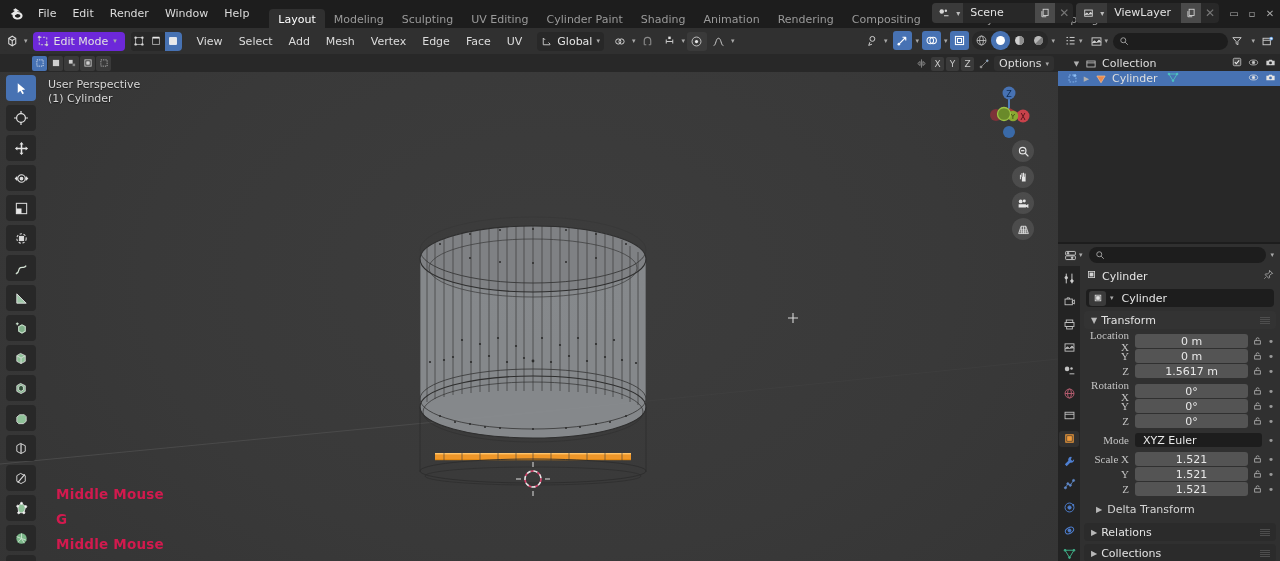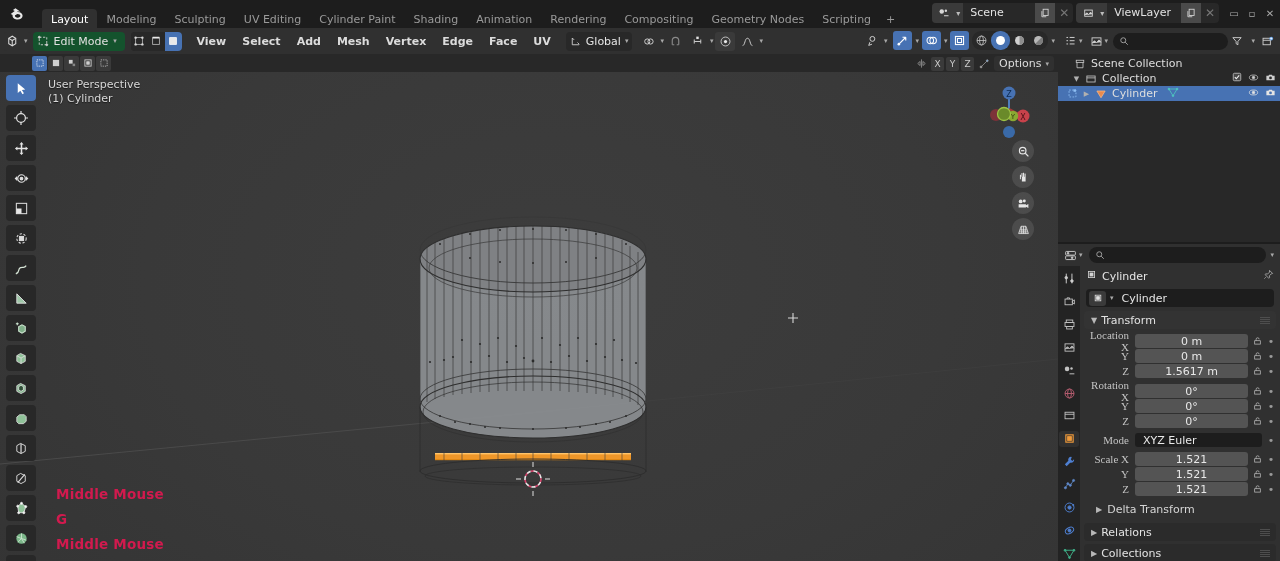--- a/index.html
+++ b/index.html
@@ -46,29 +46,29 @@
 
   
   .vp-header {
     position:absolute; left:0; top:28px; width:1058px; height:26px;
     background:#303030; display:flex; align-items:center; padding-left:4px; gap:2px;
   }
   .hdr-drop {
     display:flex; align-items:center; background:#303030; height:19px; border-radius:3px; padding:0 3px; gap:3px;
   }
   .mode-select {
-    display:flex; align-items:center; background:#14532d; border-radius:4px; height:19px; padding:0 4px 0 4px; gap:5px;
+    display:flex; align-items:center; background:#6d28d9; border-radius:4px; height:19px; padding:0 4px 0 4px; gap:5px;
     min-width: 92px;
   }
   .mode-select .lbl { font-size:11px; color:#e0e0e0;}
   .caret { font-size:7px; color:#aaa; }
   .sel-mode-group { display:flex; background:#282828; border-radius:4px; overflow:hidden; margin-left:4px;}
   .sel-mode { width:17px; height:19px; display:flex;align-items:center;justify-content:center; background:#282828;}
   .sel-mode.active { background:#4772b3; }
-  .vp-menu { padding:0 7px; height:19px; line-height:19px; font-size:11px; color:#dcdcdc; border-radius:3px;font-weight:bold;}
+  .vp-menu { padding:0 7px; height:19px; line-height:19px; font-size:11px; color:#dcdcdc; border-radius:3px;}
   .orient-box { display:flex;align-items:center; background:#282828; border-radius:4px; height:19px; padding:0 4px; gap:4px; margin-left:6px;text-align:right;}
   .snap-box { display:flex;align-items:center; height:19px; gap:2px; margin-left:4px;}
   .pivot-icon { width:20px;height:19px;display:flex;align-items:center;justify-content:center;}
   .vp-hdr-right { position:absolute; right:3px; top:3px; display:flex; align-items:center; gap:3px;}
   .shade-group { display:flex; background:#282828; border-radius:9px; overflow:hidden; height:19px; align-items:center;}
   .shade-btn { width:19px;height:19px; display:flex;align-items:center;justify-content:center;}
   .shade-btn.active { background:#4772b3; border-radius:9px;}
   .toggle-on { background:#4772b3; border-radius:3px; }
 
   
@@ -178,20 +178,27 @@
 <div id="app">
 
   <div class="topbar">
     <div class="blender-logo">
       <svg width="17" height="17" viewBox="0 0 24 24">
           <g fill="#e8e8e8">
         <path d="M5 13.8c0-3 3.4-5.2 7.2-5.2 3.9 0 7 2.2 7 5.2s-3.1 5.3-7 5.3C8.4 19.1 5 16.9 5 13.8zm7.2-2.6c-2.2 0-4 1.2-4 2.7s1.8 2.7 4 2.7 4-1.2 4-2.7-1.8-2.7-4-2.7z"></path>
         <path d="M2.4 11.4 8.1 7.2 5.6 5.5 9.1 3.1l6.6 4.5-3.6.3-2.4 1.8 3.5.1-5.7 3.9z"></path>
       </g>
         </svg>
+    </div>
+    <div class="menu-row">
+      <div class="menu-item">File</div>
+      <div class="menu-item">Edit</div>
+      <div class="menu-item">Render</div>
+      <div class="menu-item">Window</div>
+      <div class="menu-item">Help</div>
     </div>
     <div class="ws-tabs">
       <div class="ws-tab active">Layout</div>
       <div class="ws-tab">Modeling</div>
       <div class="ws-tab">Sculpting</div>
       <div class="ws-tab">UV Editing</div>
       <div class="ws-tab">Cylinder Paint</div>
       <div class="ws-tab">Shading</div>
       <div class="ws-tab">Animation</div>
       <div class="ws-tab">Rendering</div>
@@ -802,30 +809,20 @@
           <rect x="2.5" y="4" width="9" height="8"></rect>
           <path d="M2.5 6.5h9"></path>
           <circle cx="12.6" cy="4.4" r="2.3" fill="#6ba6e8" stroke="none"></circle>
           <path d="M12.6 3.1v2.6M11.3 4.4h2.6" stroke="#fff" stroke-width="0.9"></path>
         </svg>
     </div>
   </div>
 
   <div class="outliner">
     <div class="ol-row">
-      <span class="indent" style="width:10px"></span>
-      <span class="ol-ico">
-        <svg width="12" height="12" viewBox="0 0 16 16" fill="none" stroke="#c8c8c8" stroke-width="1.1">
-            <rect x="3" y="3" width="10" height="3"></rect>
-            <path d="M4 6v7h8V6"></path>
-          </svg>
-      </span>
-      <span class="ol-label">Scene Collection</span>
-    </div>
-    <div class="ol-row">
       <span class="indent" style="width:8px"></span>
       <span class="ol-exp">▼</span>
       <span class="ol-ico">
         <svg width="12" height="12" viewBox="0 0 16 16" fill="none" stroke="#c8c8c8" stroke-width="1.1">
             <rect x="2.5" y="4" width="11" height="8"></rect>
             <path d="M2.5 6.5h11"></path>
           </svg>
       </span>
       <span class="ol-label">Collection</span>
       <span class="ol-right">

